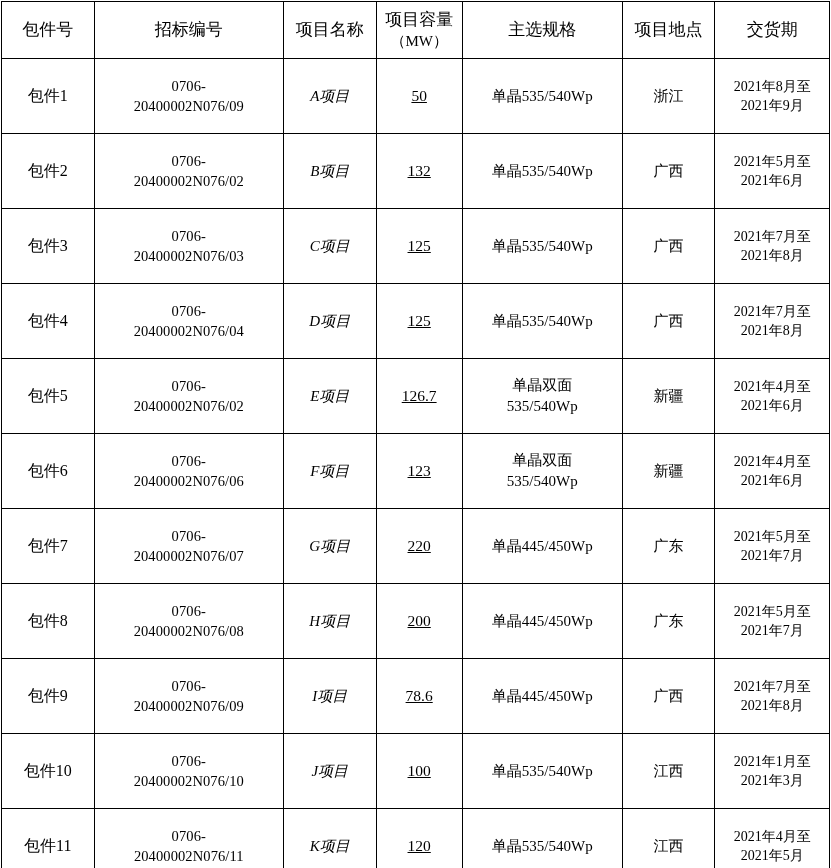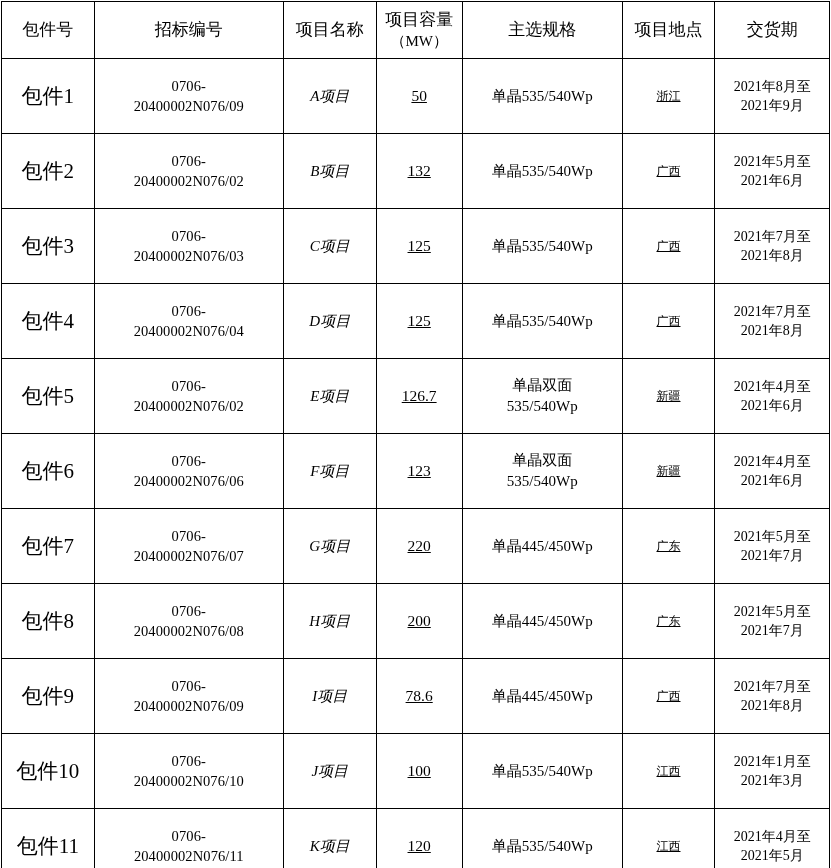--- a/index.html
+++ b/index.html
@@ -48,26 +48,26 @@
   col.c1 { width: 180px; }
   col.c2 { width: 88px; }
   col.c3 { width: 82px; }
   col.c4 { width: 152px; }
   col.c5 { width: 88px; }
   col.c6 { width: 109px; }
 
   .hdr-cap { font-size: 17px; }
   .hdr-cap .sub { display: block; font-size: 15px; font-family: Liberation Serif, serif; }
 
-  .cell-pkg { font-size: 21px; }
+  .cell-pkg { font-size: 16px; }
   .cell-bidno { font-size: 14.5px; letter-spacing: 0.1px; margin-top: 34px; }
   .cell-proj { font-size: 15px; font-style: italic; }
   .cell-cap { font-size: 15.5px; font-weight: bold; text-decoration: underline; }
   .cell-spec { font-size: 15px; margin-left: 8px; }
-  .cell-loc { font-size: 12px; text-decoration: underline; }
+  .cell-loc { font-size: 15px; }
   .cell-date { font-size: 14px; line-height: 1.5; }
   .nowrap-line { display: block; white-space: nowrap; }
 </style>
 </head>
 <body>
 
 <div class="table-wrap">
   <table class="bid-table">
     <colgroup>
       <col class="c0">

